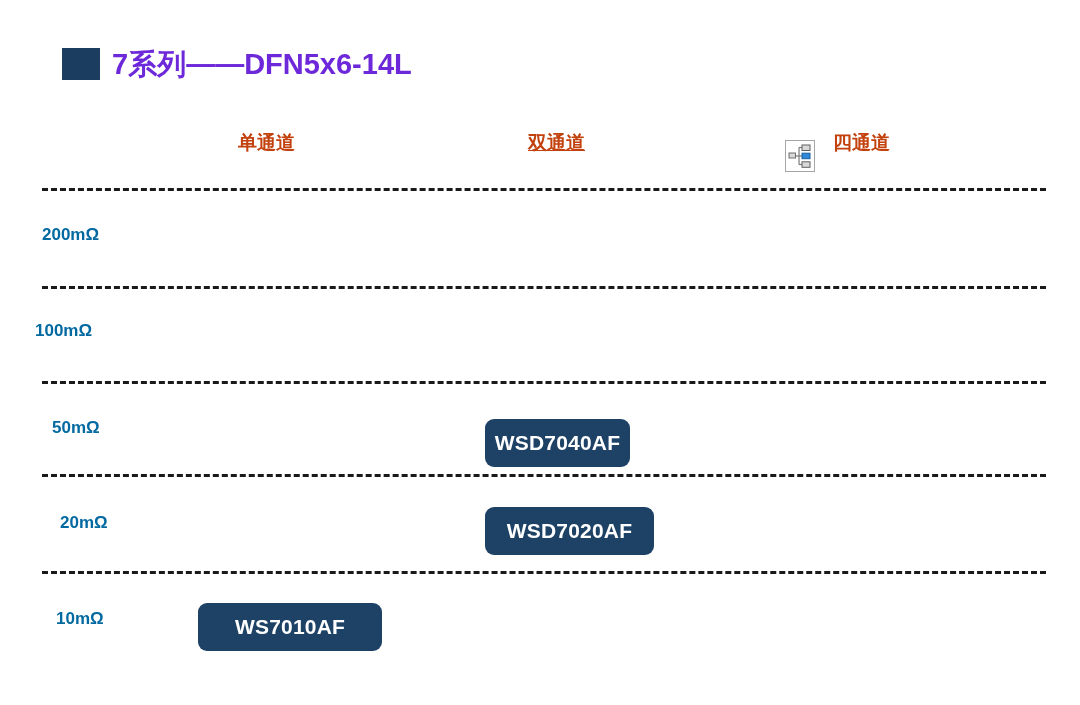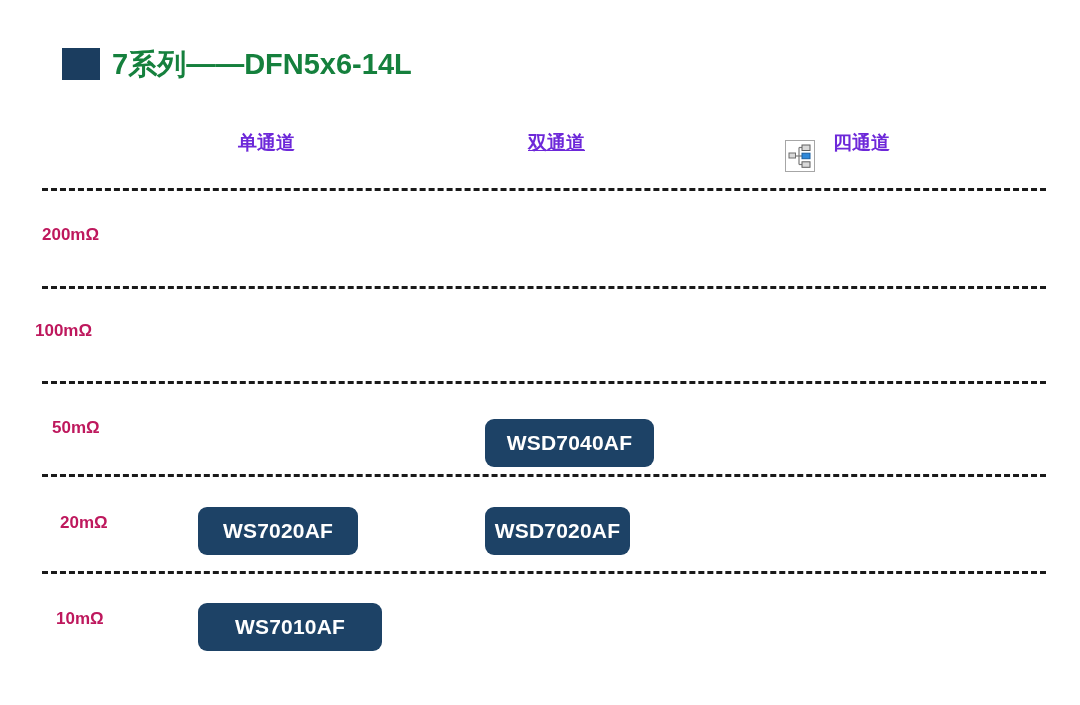--- a/index.html
+++ b/index.html
@@ -35,32 +35,32 @@
     width: 38px;
     height: 32px;
     background: #1B3D5F;
     flex: none;
   }
   .title-text {
     margin-left: 12px;
     font-size: 29px;
     font-weight: bold;
     letter-spacing: 0px;
-    color: #15803d;
+    color: #6d28d9;
     white-space: nowrap;
     line-height: 1;
   }
 
   
   .col-header {
     position: absolute;
     top: 131px;
     font-size: 19px;
     font-weight: bold;
-    color: #6d28d9;
+    color: #c2410c;
     white-space: nowrap;
     line-height: 1.3;
   }
   .col-header.c1 { left: 238px; }
   .col-header.c2 { left: 528px; text-decoration: underline; }
   .col-header.c3 { left: 833px; text-align: center; }
 
   
   .obj-icon {
     position: absolute;
@@ -81,21 +81,21 @@
     width: 1004px;
     height: 0;
     border-top: 3px dashed #1a1a1a;
   }
 
   
   .row-label {
     position: absolute;
     font-size: 17px;
     font-weight: bold;
-    color: #be185d;
+    color: #0369a1;
     white-space: nowrap;
     line-height: 1;
   }
 
   
   .badge {
     position: absolute;
     background: #1D4266;
     color: #ffffff;
     border-radius: 9px;
@@ -147,18 +147,17 @@
   <div class="dash-line" style="top:381px"></div>
   <div class="dash-line" style="top:474px"></div>
   <div class="dash-line" style="top:571px"></div>
 
   <div class="row-label" style="left:42px; top:226px">200mΩ</div>
   <div class="row-label" style="left:35px; top:322px">100mΩ</div>
   <div class="row-label" style="left:52px; top:419px">50mΩ</div>
   <div class="row-label" style="left:60px; top:514px">20mΩ</div>
   <div class="row-label" style="left:56px; top:610px">10mΩ</div>
 
-  <div class="badge" style="left:485px; top:419px; width:169px">WSD7040AF</div>
-  <div class="badge" style="left:198px; top:507px; width:160px">WS7020AF</div>
-  <div class="badge" style="left:485px; top:507px; width:145px">WSD7020AF</div>
+  <div class="badge" style="left:485px; top:419px; width:145px">WSD7040AF</div>
+  <div class="badge" style="left:485px; top:507px; width:169px">WSD7020AF</div>
   <div class="badge" style="left:198px; top:603px; width:184px">WS7010AF</div>
 
 </div>
 
 </body></html>

